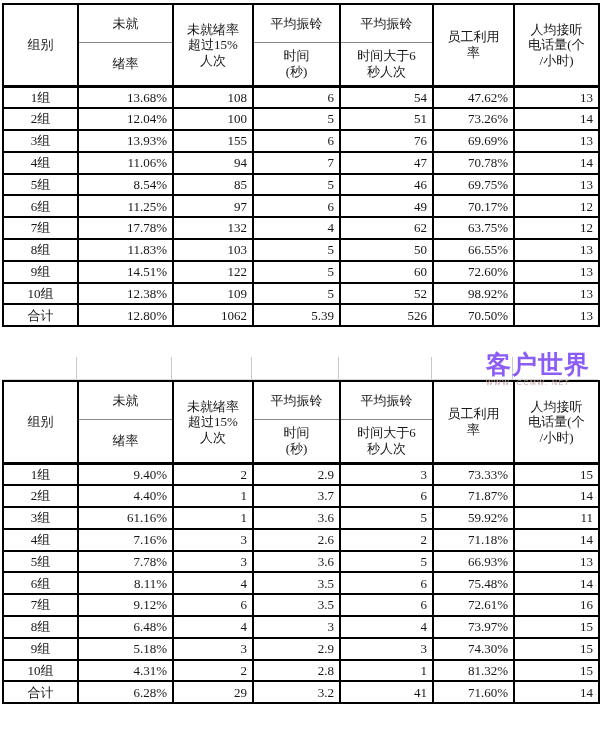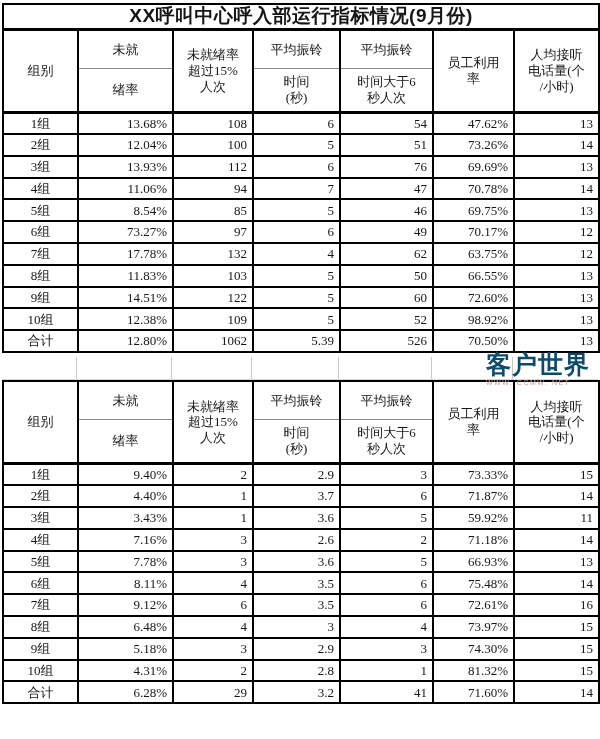--- a/index.html
+++ b/index.html
@@ -105,23 +105,20 @@
     <colgroup>
       <col style="width:75px">
         <col style="width:95px">
         <col style="width:80px">
       <col style="width:87px">
         <col style="width:93px">
         <col style="width:81px">
       <col style="width:85px">
     </colgroup>
     <thead>
-      <tr class="title-row">
-        <td colspan="7">XX呼叫中心呼入部运行指标情况(9月份)</td>
-      </tr>
       <tr class="header-row">
         <td>组别</td>
         <td>
           <div class="split-wrap">
             <div class="sp-top">未就</div>
             <div class="sp-bot">绪率</div>
           </div>
         </td>
         <td class="lines">未就绪率
 超过15%
@@ -162,21 +159,21 @@
           <td class="c-num">12.04%</td>
           <td class="c-num">100</td>
           <td class="c-num">5</td>
           <td class="c-num">51</td>
           <td class="c-num">73.26%</td>
           <td class="c-num">14</td>
         </tr>
         <tr class="data-row">
           <td class="c-group">3组</td>
           <td class="c-num">13.93%</td>
-          <td class="c-num">112</td>
+          <td class="c-num">155</td>
           <td class="c-num">6</td>
           <td class="c-num">76</td>
           <td class="c-num">69.69%</td>
           <td class="c-num">13</td>
         </tr>
         <tr class="data-row">
           <td class="c-group">4组</td>
           <td class="c-num">11.06%</td>
           <td class="c-num">94</td>
           <td class="c-num">7</td>
@@ -188,21 +185,21 @@
           <td class="c-group">5组</td>
           <td class="c-num">8.54%</td>
           <td class="c-num">85</td>
           <td class="c-num">5</td>
           <td class="c-num">46</td>
           <td class="c-num">69.75%</td>
           <td class="c-num">13</td>
         </tr>
         <tr class="data-row">
           <td class="c-group">6组</td>
-          <td class="c-num">73.27%</td>
+          <td class="c-num">11.25%</td>
           <td class="c-num">97</td>
           <td class="c-num">6</td>
           <td class="c-num">49</td>
           <td class="c-num">70.17%</td>
           <td class="c-num">12</td>
         </tr>
         <tr class="data-row">
           <td class="c-group">7组</td>
           <td class="c-num">17.78%</td>
           <td class="c-num">132</td>
@@ -319,21 +316,21 @@
           <td class="c-group">2组</td>
           <td class="c-num">4.40%</td>
           <td class="c-num">1</td>
           <td class="c-num">3.7</td>
           <td class="c-num">6</td>
           <td class="c-num">71.87%</td>
           <td class="c-num">14</td>
         </tr>
         <tr class="data-row">
           <td class="c-group">3组</td>
-          <td class="c-num">3.43%</td>
+          <td class="c-num">61.16%</td>
           <td class="c-num">1</td>
           <td class="c-num">3.6</td>
           <td class="c-num">5</td>
           <td class="c-num">59.92%</td>
           <td class="c-num">11</td>
         </tr>
         <tr class="data-row">
           <td class="c-group">4组</td>
           <td class="c-num">7.16%</td>
           <td class="c-num">3</td>
@@ -403,15 +400,15 @@
           <td class="c-num">3.2</td>
           <td class="c-num">41</td>
           <td class="c-num">71.60%</td>
           <td class="c-num">14</td>
         </tr>
       </tbody>
   </table>
 </section>
 
 <div class="watermark">
-  <div class="wm-brand" style="color: #0c4a6e;">客户世界</div>
+  <div class="wm-brand" style="color: #8b5cf6;">客户世界</div>
   <div class="wm-url" style="color: rgb(197, 156, 156);">WWW. CCMW. NET</div>
 </div>
 
 </body></html>

